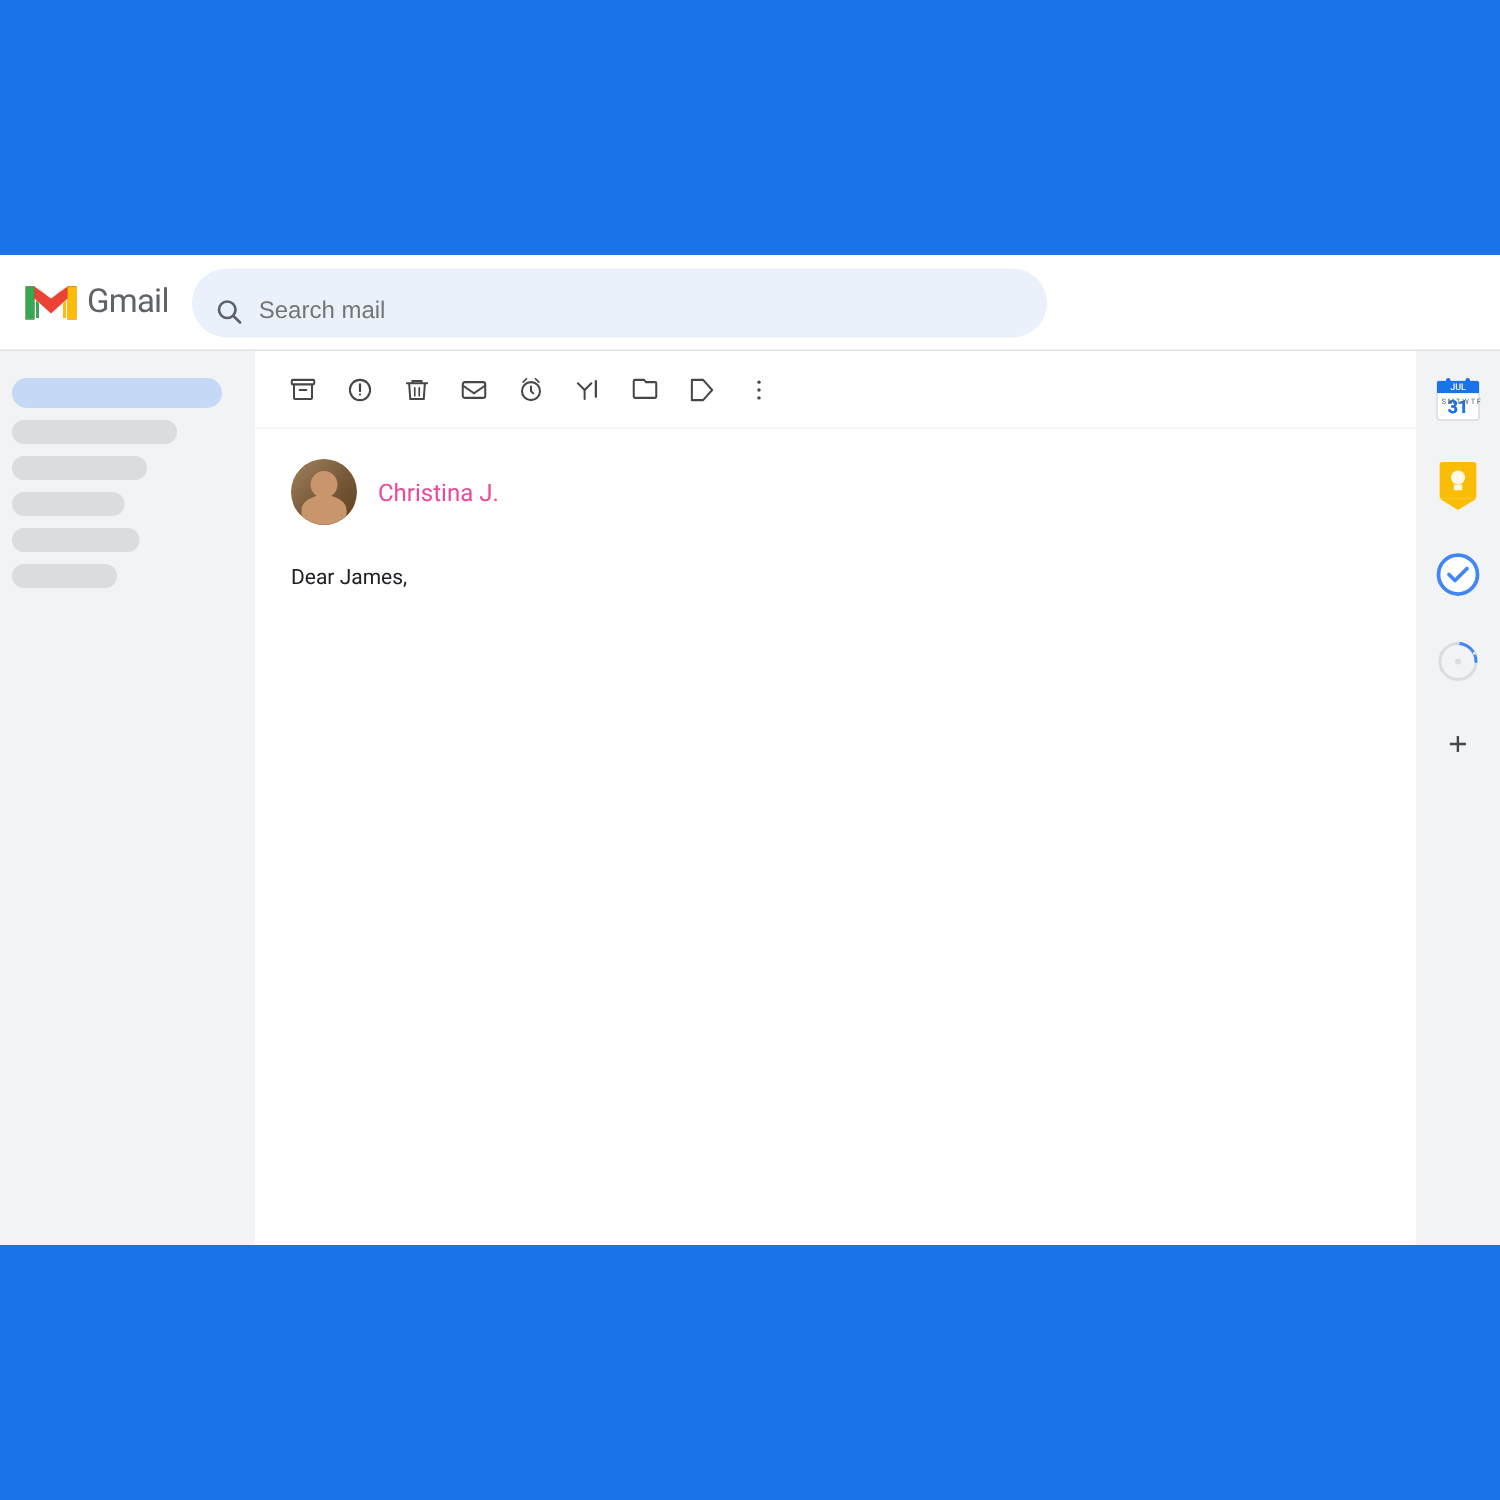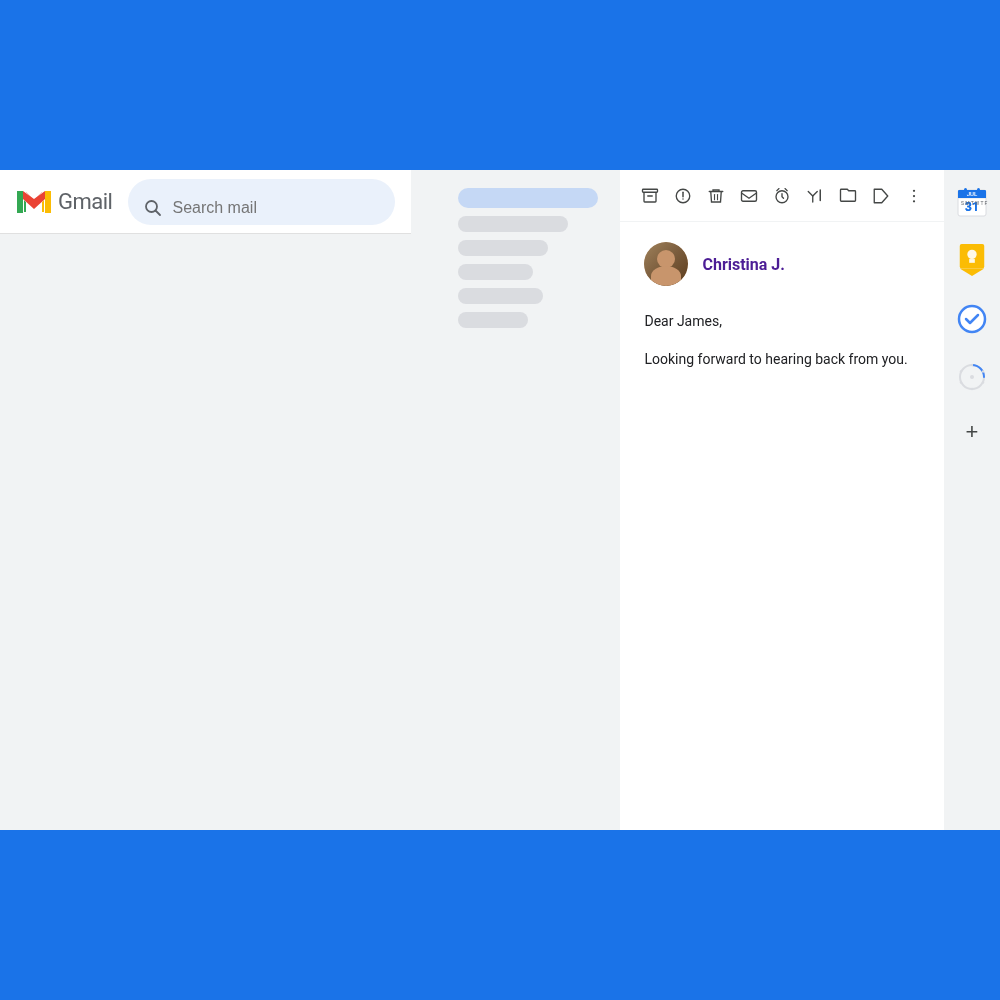--- a/index.html
+++ b/index.html
@@ -22,21 +22,21 @@
       height: 170px;
       background-color: #1a73e8;
       width: 100%;
     }
 
     .gmail-window {
       background: #f1f3f4;
       width: 100%;
       height: 660px;
       display: flex;
-      gap: 39px;
+      flex-direction: column;
     }
 
     
     .top-bar {
       background: #ffffff;
       padding: 10px 16px;
       display: flex;
       align-items: center;
       gap: 16px;
       height: 64px;
@@ -192,22 +192,22 @@
       width: 30px;
       height: 20px;
       border-radius: 50% 50% 0 0;
       background: #c8956c;
       bottom: 0px;
       left: 7px;
     }
 
     .sender-name {
       font-size: 16px;
-      font-weight: 700;
-      color: #4c1d95;
+      font-weight: 400;
+      color: #ec4899;
     }
 
     .email-text {
       font-size: 14px;
       color: #202124;
       line-height: 1.6;
     }
 
     .email-paragraph {
       margin-bottom: 16px;
@@ -399,21 +399,20 @@
       <div class="email-body">
         <div class="sender-row">
           <div class="avatar">
             <div class="avatar-img"></div>
           </div>
           <span class="sender-name">Christina J.</span>
         </div>
 
         <div class="email-text">
           <p class="email-paragraph">Dear James,</p>
-          <p class="email-paragraph">Looking forward to hearing back from you.</p>
         </div>
       </div>
     </div>
 
     <div class="right-sidebar">
 
       <div class="right-icon" title="Google Calendar">
         <svg width="32" height="32" viewBox="0 0 32 32">
           <rect x="2" y="4" width="28" height="26" rx="2" fill="white" stroke="#dadce0" stroke-width="1"></rect>
           <rect x="2" y="4" width="28" height="8" rx="2" fill="white"></rect>

